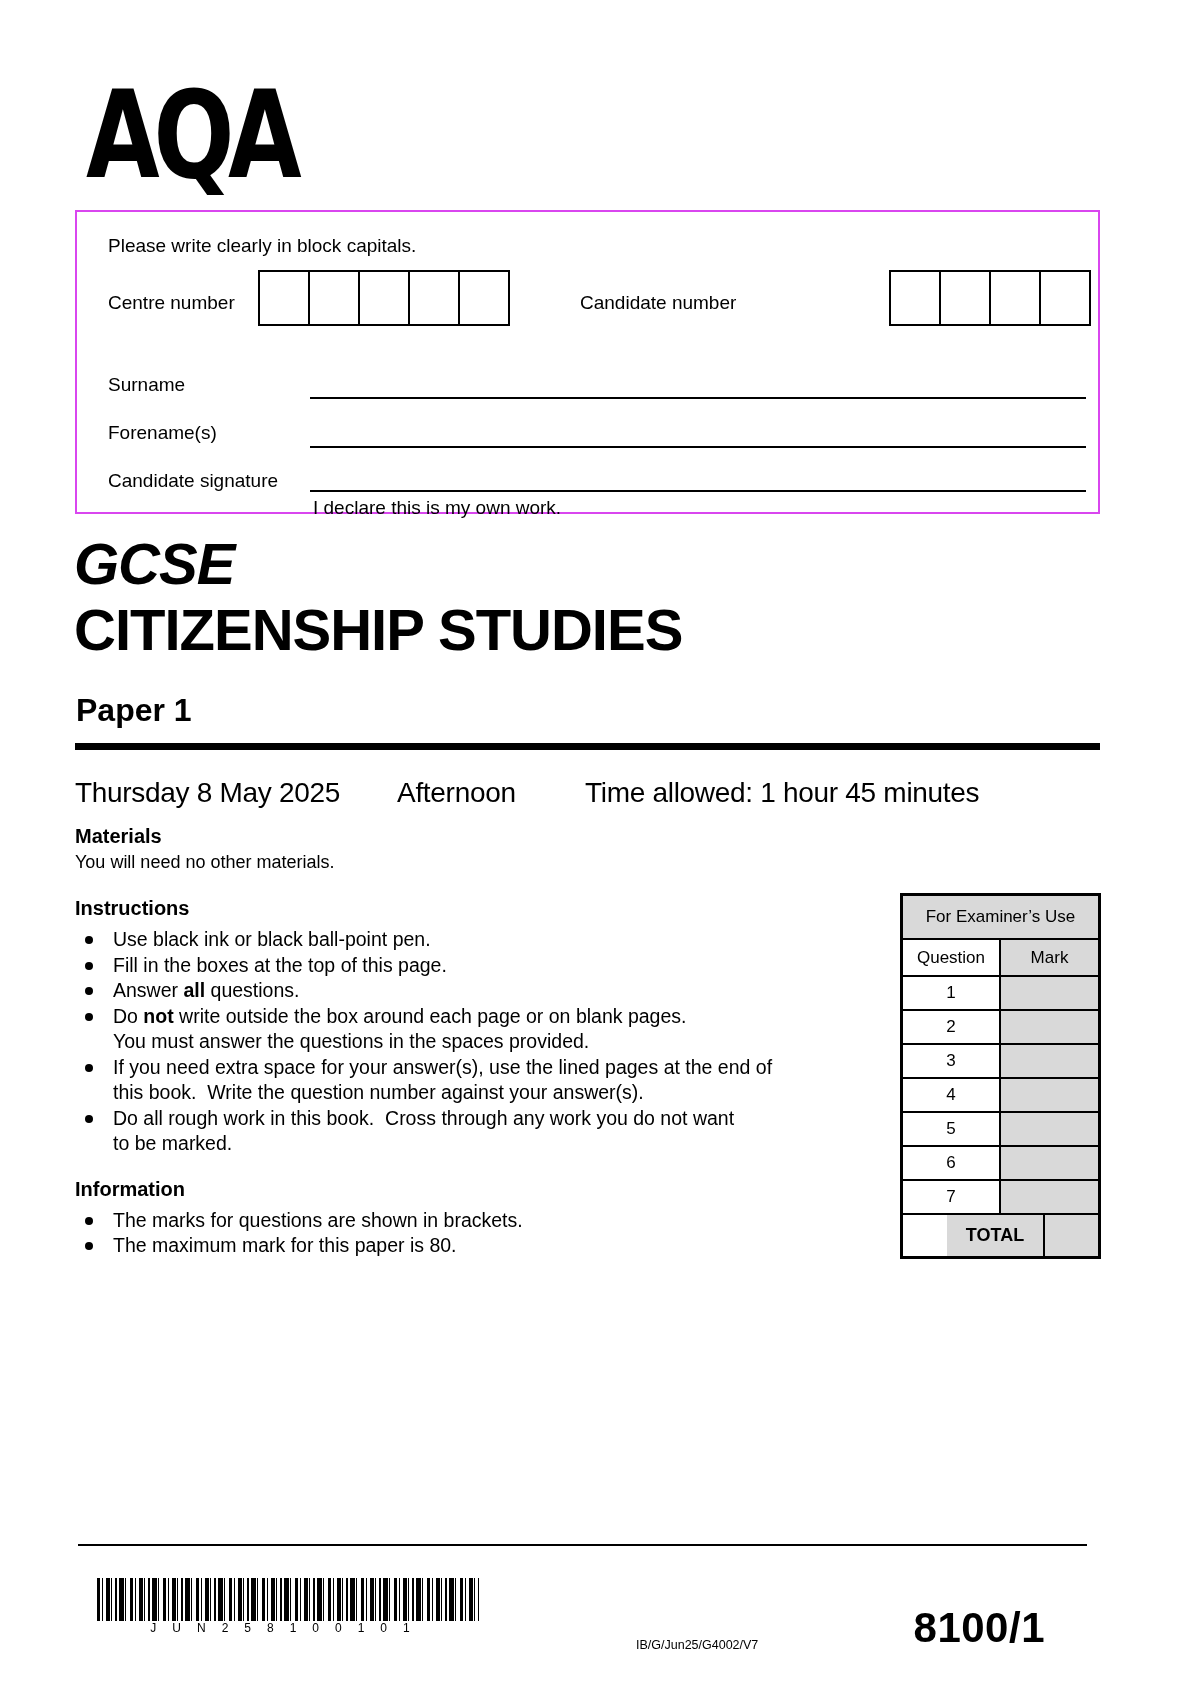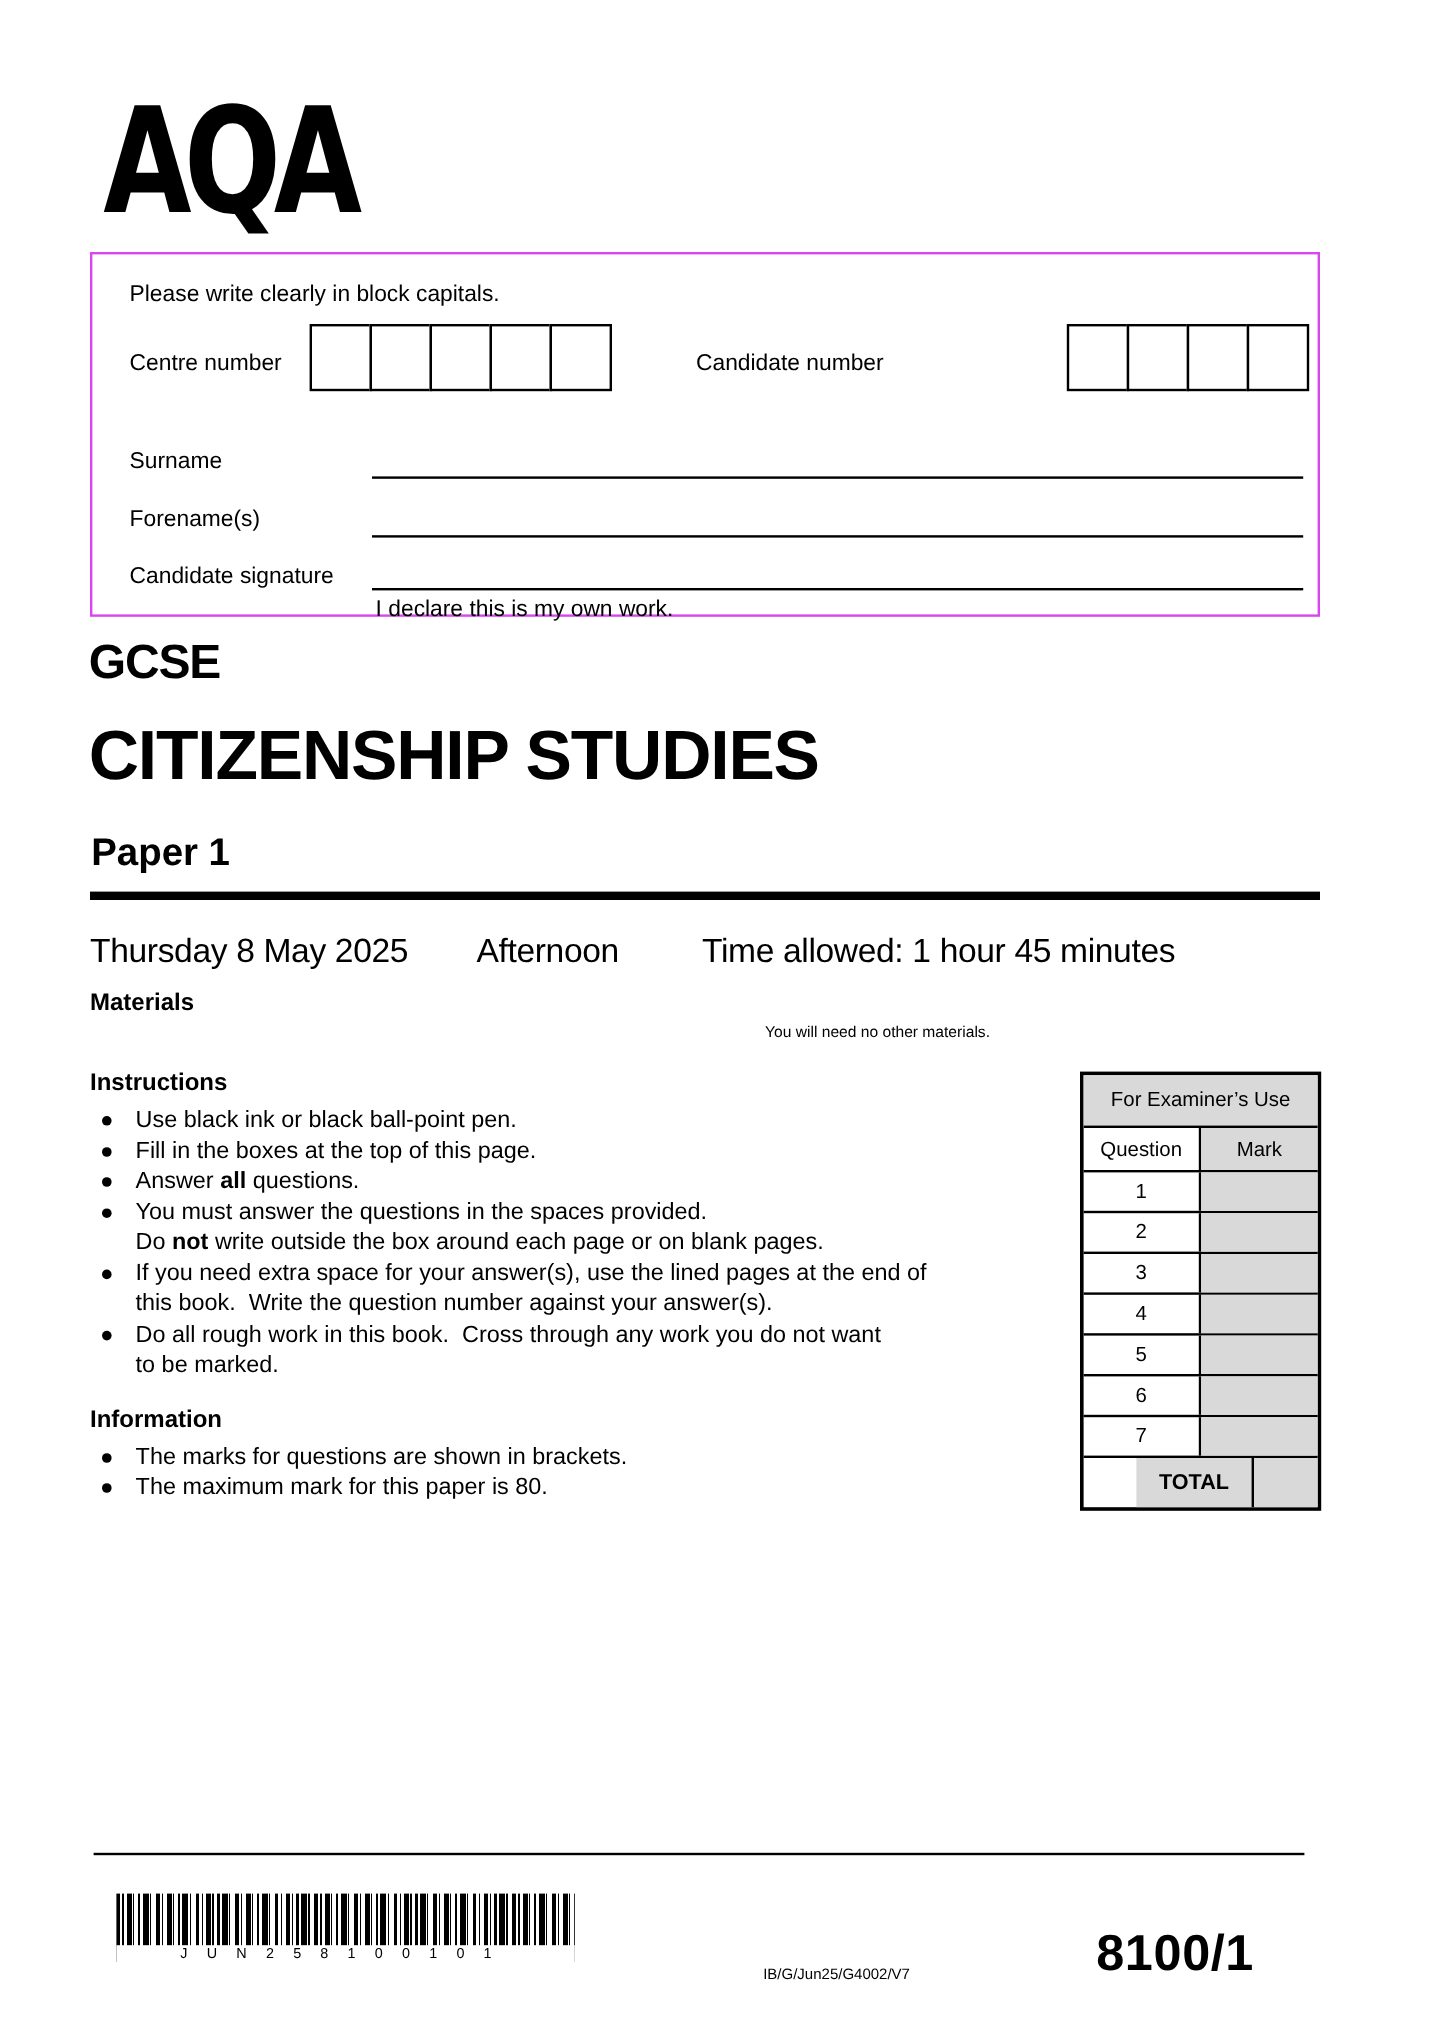--- a/index.html
+++ b/index.html
@@ -34,35 +34,35 @@
   .cellrow { position: absolute; display: flex; }
   .cellrow .cell {
     width: 52px; height: 56px; background: #fff;
     border: 2px solid #000; margin-left: -2px;
   }
   .cellrow .cell:first-child { margin-left: 0; }
   .wline { position: absolute; border-bottom: 2px solid #000; }
   .declare { position: absolute; left: 236px; top: 285px; font-size: 19px; }
 
   
-  .t-qual   { position: absolute; left: 74px; top: 530px; font-size: 40px; font-weight: 700; letter-spacing: -1px; }
+  .t-qual   { position: absolute; left: 74px; top: 530px; font-size: 58px; font-weight: 700; letter-spacing: -1px; font-style: italic; }
   .t-subj   { position: absolute; left: 74px; top: 596px; font-size: 58px; font-weight: 700; letter-spacing: -1px; }
   .t-paper  { position: absolute; left: 76px; top: 692px; font-size: 32px; font-weight: 700; }
   .rule-thick { position: absolute; left: 75px; top: 743px; width: 1025px; height: 7px; background: #000; }
 
   
   .sess { position: absolute; top: 777px; font-size: 28px; font-weight: 400; letter-spacing: -0.3px; white-space: nowrap; }
   .sess.date { left: 75px; }
   .sess.when { left: 397px; }
   .sess.time { left: 585px; }
 
   
   .leftcol { position: absolute; left: 75px; top: 825px; width: 750px; }
   .h-sec { font-size: 20px; font-weight: 700; margin: 0; }
-  .p-body { font-size: 13px; margin: 4px 0 0 0; text-align: right; }
+  .p-body { font-size: 18px; margin: 4px 0 0 0; }
   .gap1 { height: 24px; }
   .gap2 { height: 21px; }
   .blist { margin-top: 7px; }
   .bitem { position: relative; padding-left: 38px; }
   .bline { font-size: 19.5px; line-height: 25.5px; white-space: pre-wrap; }
   .bullet {
     position: absolute; left: 10px; top: 9px;
     width: 8px; height: 8px; border-radius: 50%; background: #000;
   }
 
@@ -165,22 +165,22 @@
         <div class="bitem">
           <span class="bullet"></span>
           <div class="bline"><span>Fill in the boxes at the top of this page.</span></div>
         </div>
         <div class="bitem">
           <span class="bullet"></span>
           <div class="bline"><span>Answer </span><span style="font-weight: 700;">all</span><span> questions.</span></div>
         </div>
         <div class="bitem">
           <span class="bullet"></span>
+          <div class="bline"><span>Do </span><span style="font-weight: 700;">not</span><span> write outside the box around each page or on blank pages.</span></div>
           <div class="bline"><span>You must answer the questions in the spaces provided.</span></div>
-          <div class="bline"><span>Do </span><span style="font-weight: 700;">not</span><span> write outside the box around each page or on blank pages.</span></div>
         </div>
         <div class="bitem">
           <span class="bullet"></span>
           <div class="bline"><span>If you need extra space for your answer(s), use the lined pages at the end of</span></div>
           <div class="bline"><span>this book.  Write the question number against your answer(s).</span></div>
         </div>
         <div class="bitem">
           <span class="bullet"></span>
           <div class="bline"><span>Do all rough work in this book.  Cross through any work you do not want</span></div>
           <div class="bline"><span>to be marked.</span></div>

